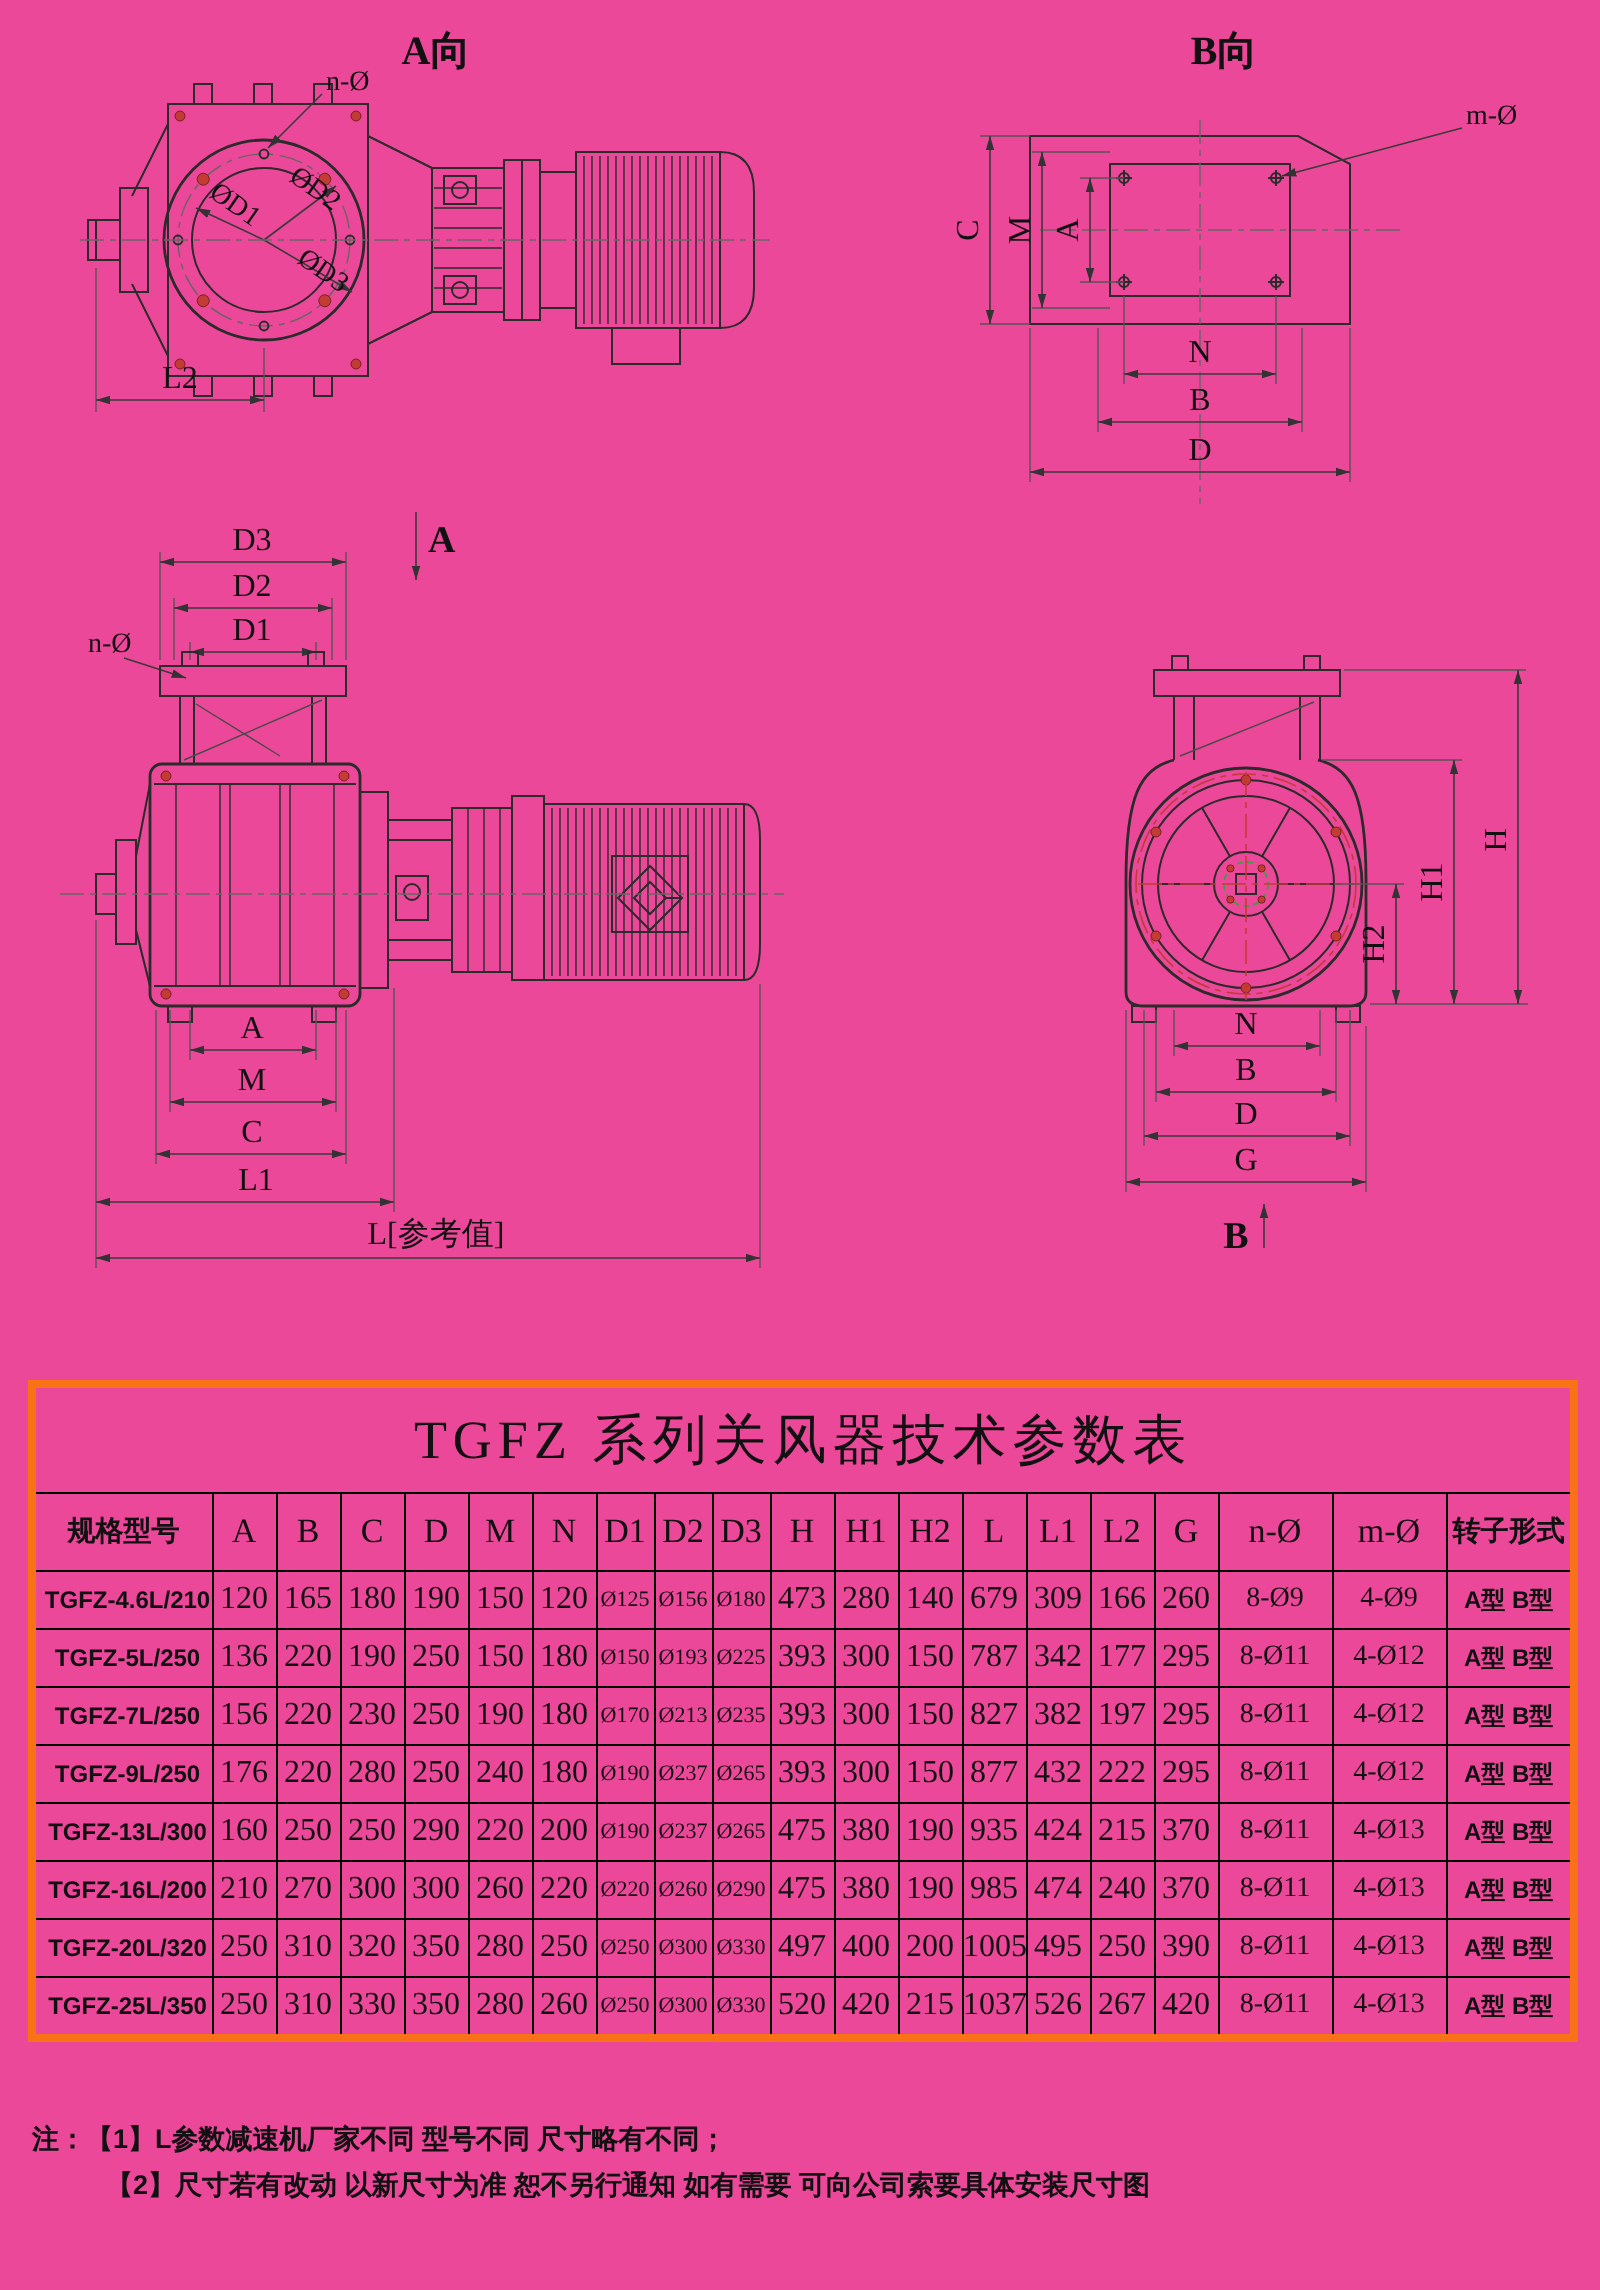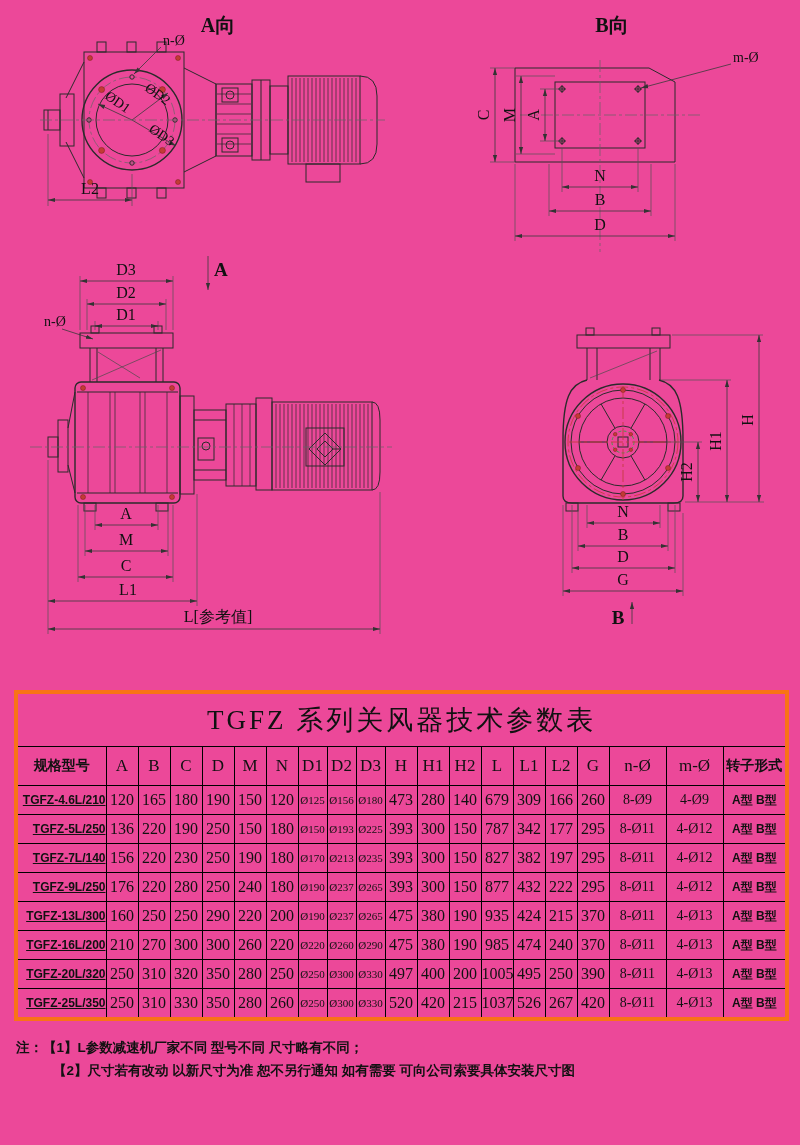--- a/index.html
+++ b/index.html
@@ -24,29 +24,29 @@
   
   .param-table{position:absolute;left:14px;top:690px;width:772px;border-collapse:collapse;
                table-layout:fixed;border:4px solid #f97316;}
   .param-table th,.param-table td{border:1px solid #000;text-align:center;vertical-align:middle;
                padding:0;overflow:hidden;white-space:nowrap;}
   .param-table .t-title{height:52px;font:27px "Liberation Serif",serif;letter-spacing:3px;font-weight:normal;}
   .param-table thead .head-row th{height:38px;font:17px "Liberation Serif",serif;font-weight:normal;text-align:center;}
   .param-table thead .head-row th.c-model,
   .param-table thead .head-row th.c-rotor{font:bold 14px "Liberation Sans",sans-serif;}
   .param-table tbody td{height:28px;font:16px "Liberation Serif",serif;}
-  .param-table tbody td.c-model{font:bold 12px "Liberation Sans",sans-serif;text-align:right;padding-left:4px;text-decoration:underline;}
+  .param-table tbody td.c-model{font:bold 12px "Liberation Sans",sans-serif;text-align:center;padding-left:4px;}
   .param-table tbody td.c-dia{font:11px "Liberation Serif",serif;}
   .param-table tbody td.c-hole{font:14px "Liberation Serif",serif;}
   .param-table tbody td.c-rotor{font:bold 12px "Liberation Sans",sans-serif;}
   col.c-model{width:90px;} col.c-num{width:32px;} col.c-dia{width:29px;}
   col.c-hole{width:57px;} col.c-rotor{width:64px;}
 
   
-  .notes{position:absolute;left:16px;top:1036px;font:bold 13.5px "Liberation Sans",sans-serif;
+  .notes{position:absolute;left:16px;top:1058px;font:bold 13.5px "Liberation Sans",sans-serif;
          line-height:23px;color:#111;}
   .notes .indent{margin-left:37px;}
 </style>
 </head>
 <body>
 
 <div class="page">
 
   <svg width="800" height="690" viewBox="0 0 800 690">
     <defs>
@@ -437,21 +437,21 @@
           <td class="c-num">150</td>
           <td class="c-num">787</td>
           <td class="c-num">342</td>
           <td class="c-num">177</td>
           <td class="c-num">295</td>
           <td class="c-hole">8-Ø11</td>
           <td class="c-hole">4-Ø12</td>
           <td class="c-rotor">A型 B型</td>
         </tr>
         <tr>
-          <td class="c-model">TGFZ-7L/140</td>
+          <td class="c-model">TGFZ-7L/250</td>
           <td class="c-num">156</td>
           <td class="c-num">220</td>
           <td class="c-num">230</td>
           <td class="c-num">250</td>
           <td class="c-num">190</td>
           <td class="c-num">180</td>
           <td class="c-dia">Ø170</td>
           <td class="c-dia">Ø213</td>
           <td class="c-dia">Ø235</td>
           <td class="c-num">393</td>

